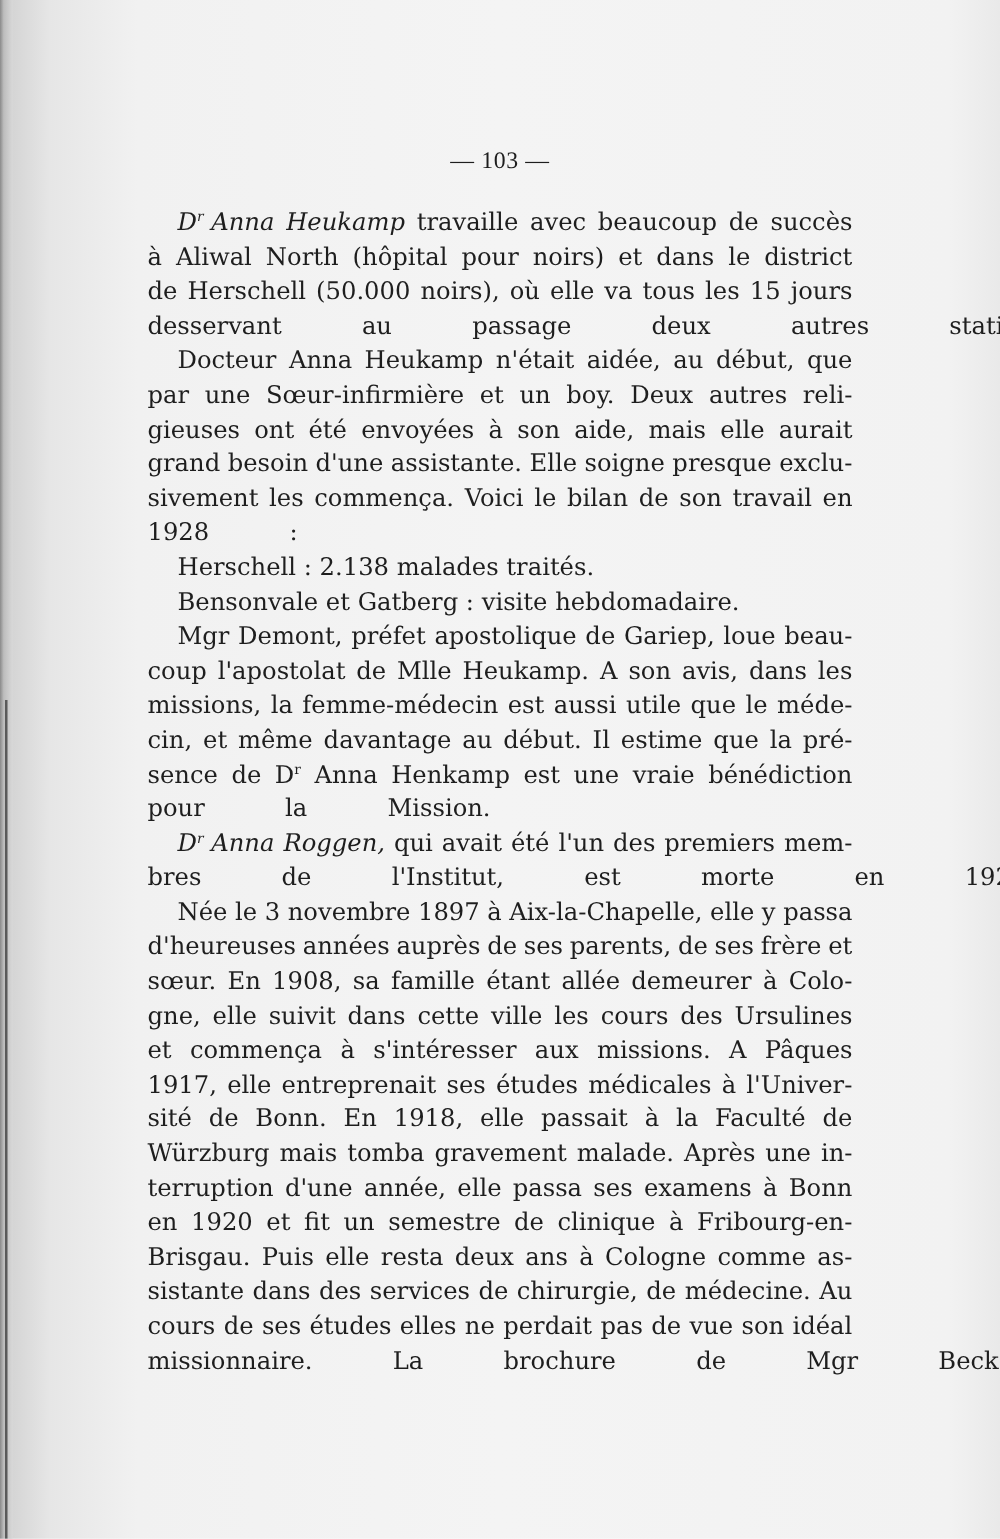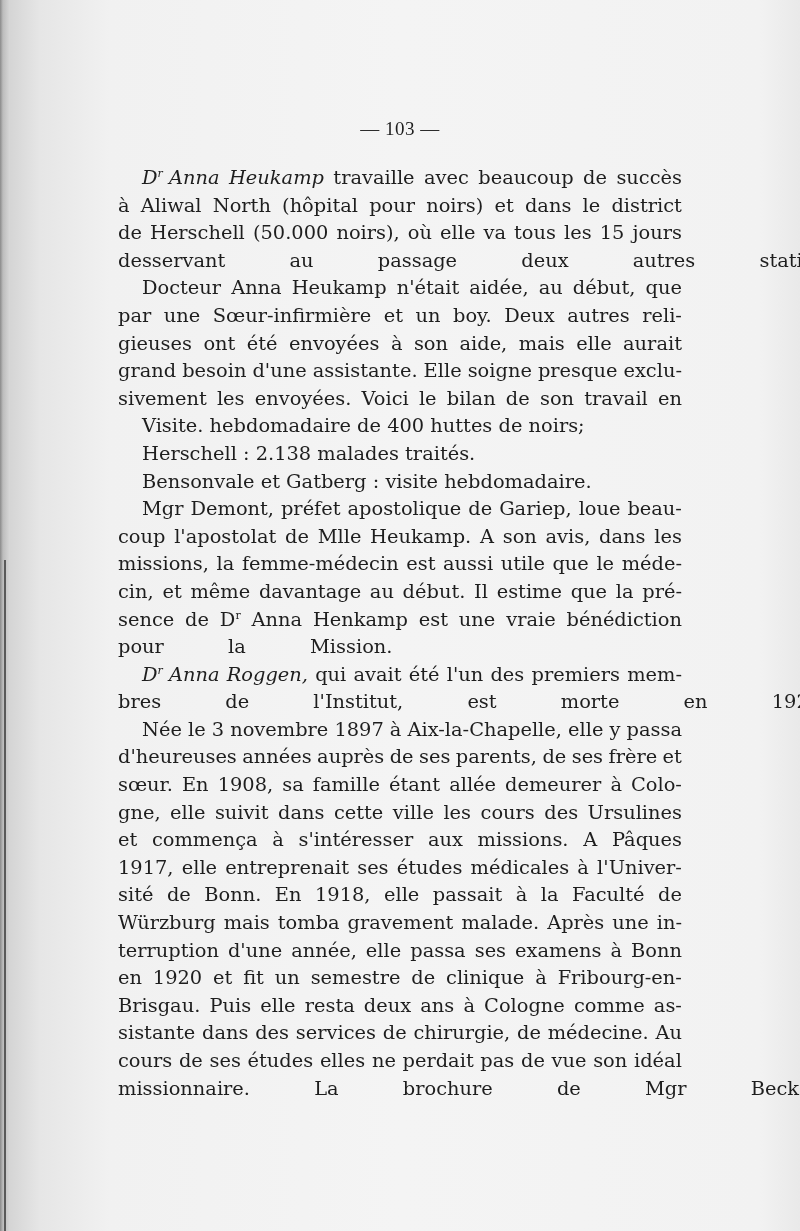--- a/index.html
+++ b/index.html
@@ -119,33 +119,33 @@
           <span class="w"><span>d'une</span></span>
           <span class="w"><span>assistante.</span></span>
           <span class="w"><span>Elle</span></span>
           <span class="w"><span>soigne</span></span>
           <span class="w"><span>presque</span></span>
           <span class="w"><span>exclu-</span></span>
         </div>
         <div class="line">
           <span class="w"><span>sivement</span></span>
           <span class="w"><span>les</span></span>
-          <span class="w"><span>envoyées.</span></span>
+          <span class="w"><span>commença.</span></span>
           <span class="w"><span>Voici</span></span>
           <span class="w"><span>le</span></span>
           <span class="w"><span>bilan</span></span>
           <span class="w"><span>de</span></span>
           <span class="w"><span>son</span></span>
           <span class="w"><span>travail</span></span>
           <span class="w"><span>en</span></span>
         </div>
+        <div class="line last"><span class="w"><span>1928</span></span>&nbsp;<span class="w"><span>:</span></span></div>
       </div>
     </div>
   <div id="bilan">
-      <div class="list-line">Visite. hebdomadaire de 400 huttes de noirs;</div>
       <div class="list-line">Herschell : 2.138 malades traités.</div>
       <div class="list-line">Bensonvale et Gatberg : visite hebdomadaire.</div>
     </div>
   <div id="block2">
       <div>
         <div class="line">
           <span class="w"><span class="ind"></span><span>Mgr</span></span>
           <span class="w"><span>Demont,</span></span>
           <span class="w"><span>préfet</span></span>
           <span class="w"><span>apostolique</span></span>

